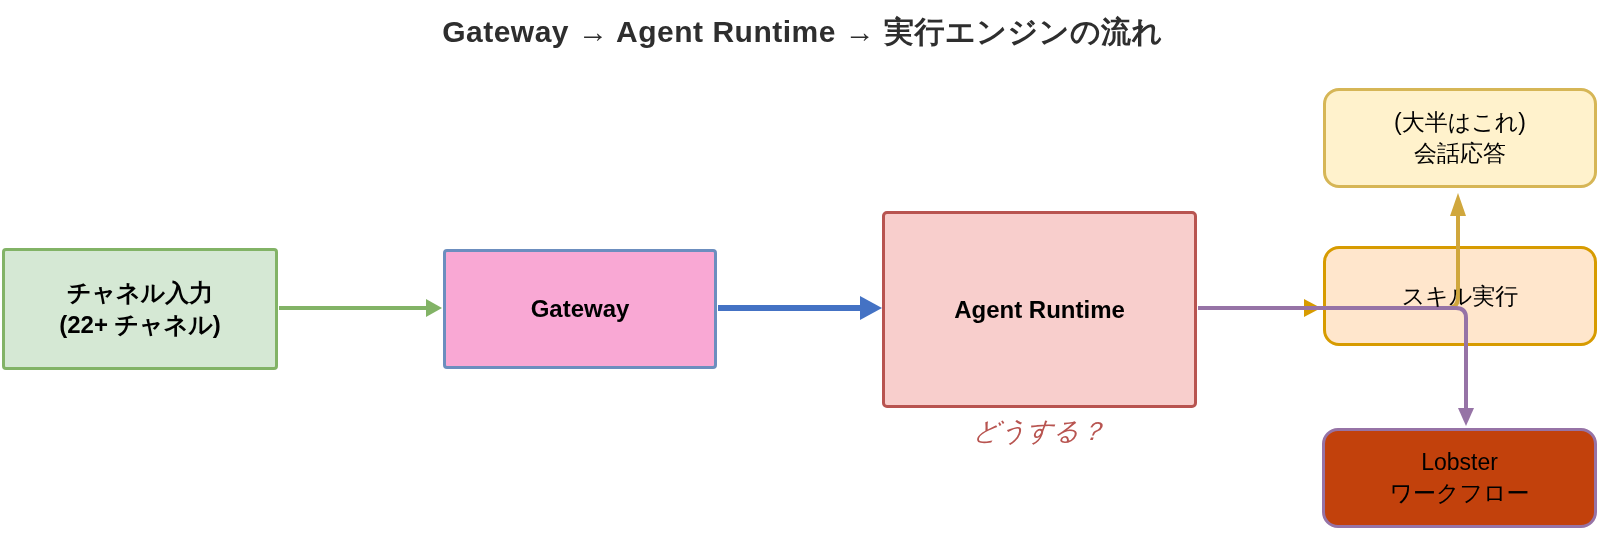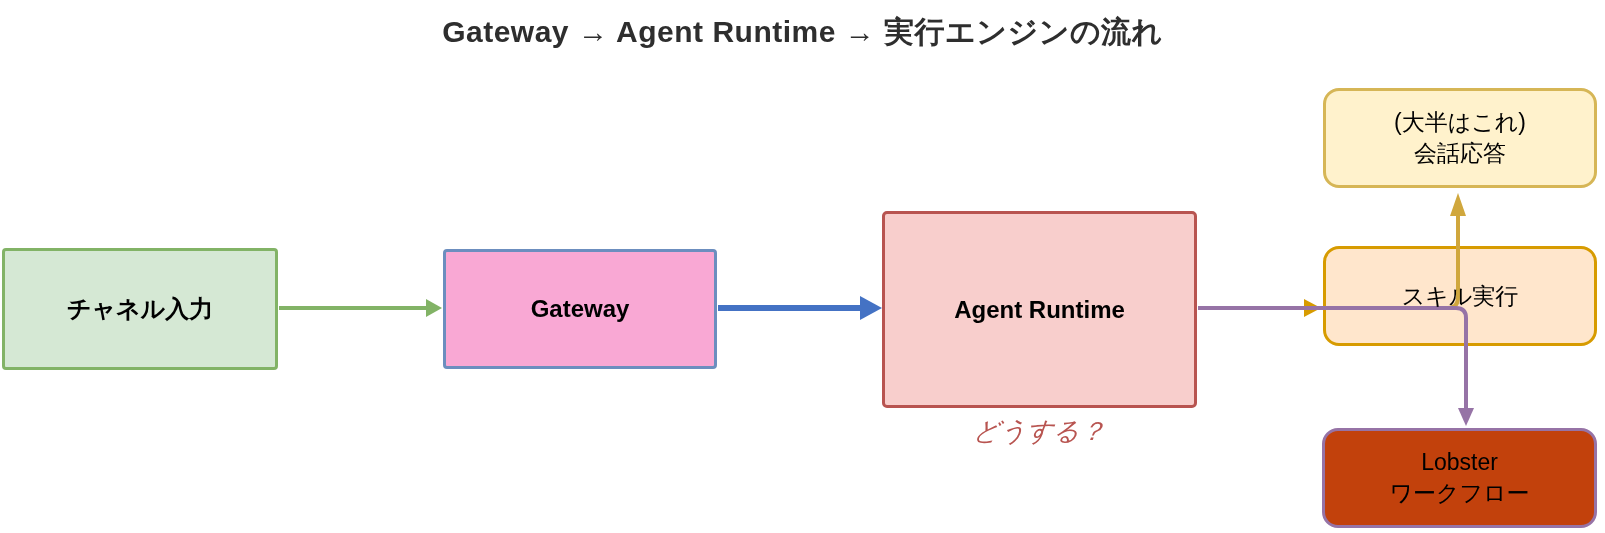--- a/index.html
+++ b/index.html
@@ -61,20 +61,21 @@
 </head>
 <body>
 
 <div class="canvas">
 
   <div class="title" style="color: rgb(46, 46, 46);">Gateway → Agent Runtime → 実行エンジンの流れ</div>
 
   <div class="node bold rounded-md" style="left: 2px; top: 248px; width: 276px; height: 122px; background-color: rgb(213, 232, 212); border-color: rgb(130, 179, 102);">
     <div class="label">
       <div>チャネル入力</div>
+      <div>(22+ チャネル)</div>
     </div>
   </div>
 
   <div class="node bold rounded-md" style="left: 443px; top: 249px; width: 274px; height: 120px; background-color: #f9a8d4; border-color: rgb(108, 142, 191);">
     <div class="label">
       <div>Gateway</div>
     </div>
   </div>
 
   <div class="node bold rounded-lg" style="left: 882px; top: 211px; width: 315px; height: 197px; background-color: rgb(248, 206, 204); border-color: rgb(184, 84, 80);">

